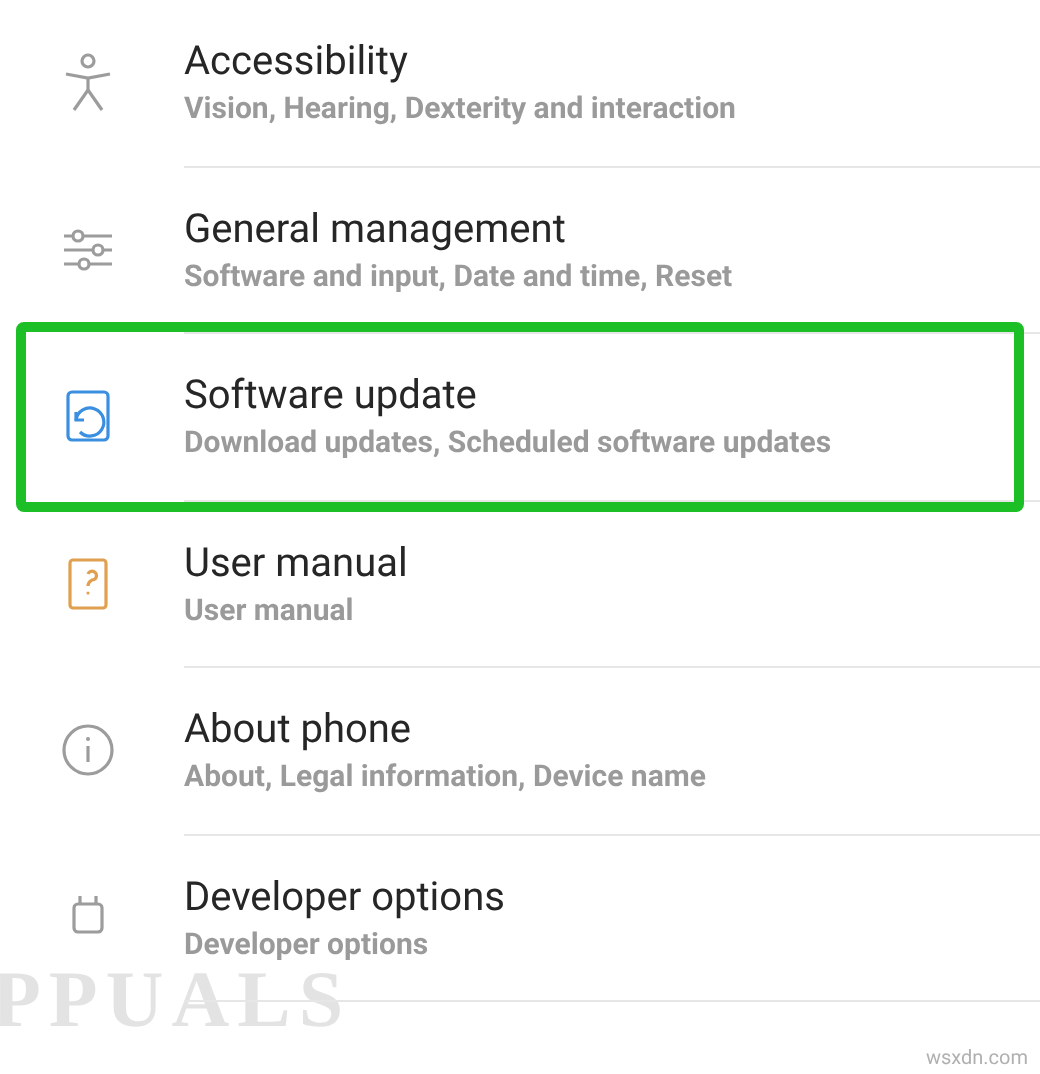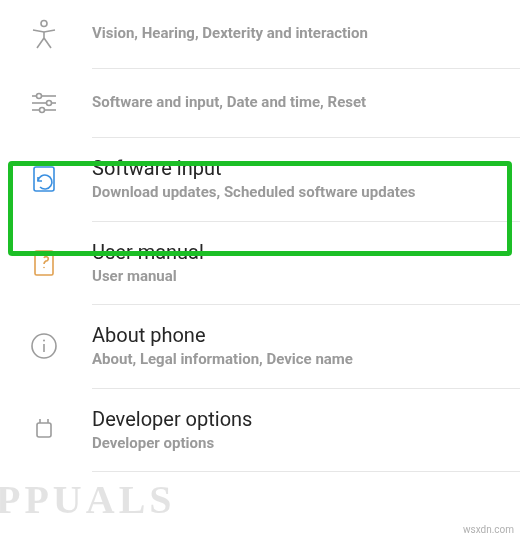--- a/index.html
+++ b/index.html
@@ -89,52 +89,54 @@
     <div class="icon-slot">
       <svg viewBox="0 0 32 32" fill="none" stroke="#9c9c9c" stroke-width="1.6">
         <circle cx="16" cy="5.5" r="3"></circle>
         <path d="M5 12 L16 14 L27 12"></path>
         <path d="M16 14 L16 20"></path>
         <path d="M16 20 L9 30"></path>
         <path d="M16 20 L23 30"></path>
       </svg>
     </div>
     <div class="text-slot">
+      <div class="title">Accessibility</div>
       <div class="subtitle">Vision, Hearing, Dexterity and interaction</div>
     </div>
   </div>
   <div class="divider"></div>
 
   <div class="item">
     <div class="icon-slot">
       <svg viewBox="0 0 32 32" fill="none" stroke="#9c9c9c" stroke-width="1.6">
         <line x1="4" y1="9" x2="28" y2="9"></line>
         <circle cx="11" cy="9" r="2.5" fill="#fff"></circle>
         <line x1="4" y1="16" x2="28" y2="16"></line>
         <circle cx="21" cy="16" r="2.5" fill="#fff"></circle>
         <line x1="4" y1="23" x2="28" y2="23"></line>
         <circle cx="14" cy="23" r="2.5" fill="#fff"></circle>
       </svg>
     </div>
     <div class="text-slot">
+      <div class="title">General management</div>
       <div class="subtitle">Software and input, Date and time, Reset</div>
     </div>
   </div>
   <div class="divider"></div>
 
   <div class="item" id="software-update-row">
     <div class="icon-slot">
       <svg viewBox="0 0 32 32" fill="none" stroke="#3a8fe0" stroke-width="1.6">
         <rect x="6" y="4" width="20" height="24" rx="2"></rect>
         <path d="M12 24 A7 7 0 1 0 10 18"></path>
         <path d="M10 14 L10 18 L14 18"></path>
       </svg>
     </div>
     <div class="text-slot">
-      <div class="title">Software input</div>
+      <div class="title">Software update</div>
       <div class="subtitle">Download updates, Scheduled software updates</div>
     </div>
   </div>
   <div class="divider"></div>
 
   <div class="item">
     <div class="icon-slot">
       <svg viewBox="0 0 32 32" fill="none" stroke="#e0a050" stroke-width="1.6">
         <rect x="7" y="4" width="18" height="24" rx="1.5"></rect>
         <path d="M16 11 A2.2 2.2 0 1 1 18 14 C17 14.7 16 15 16 17"></path>

